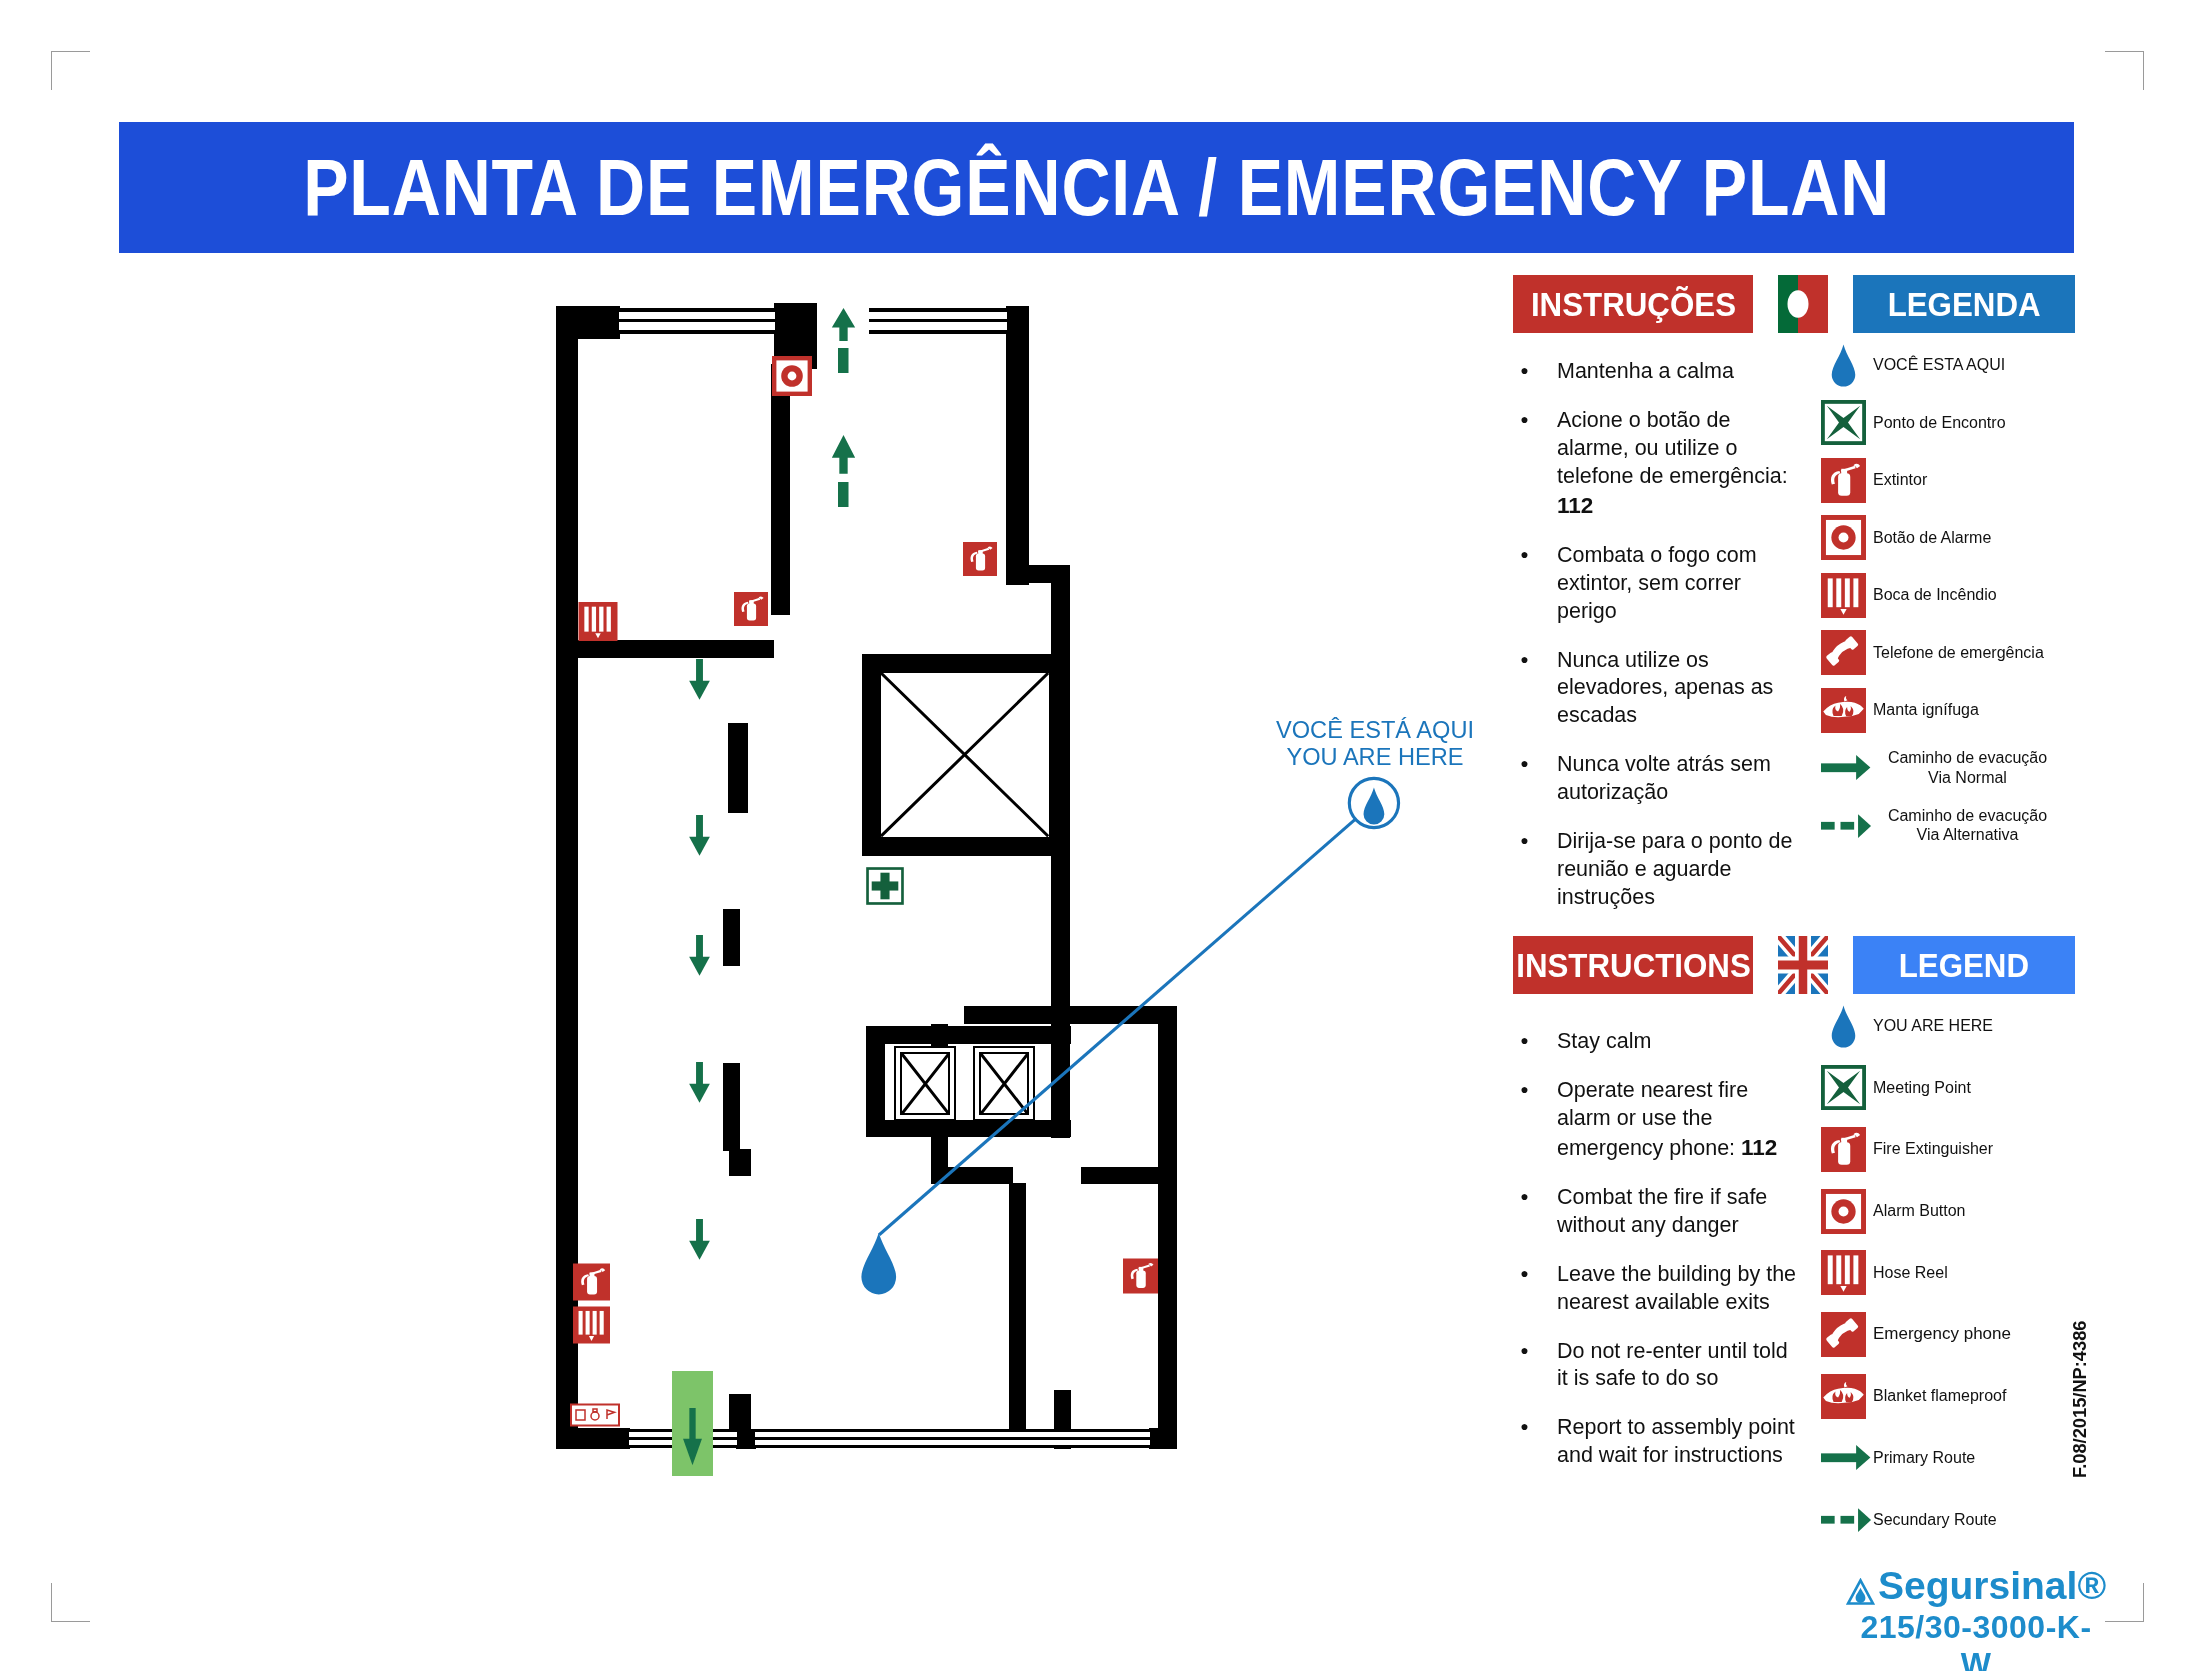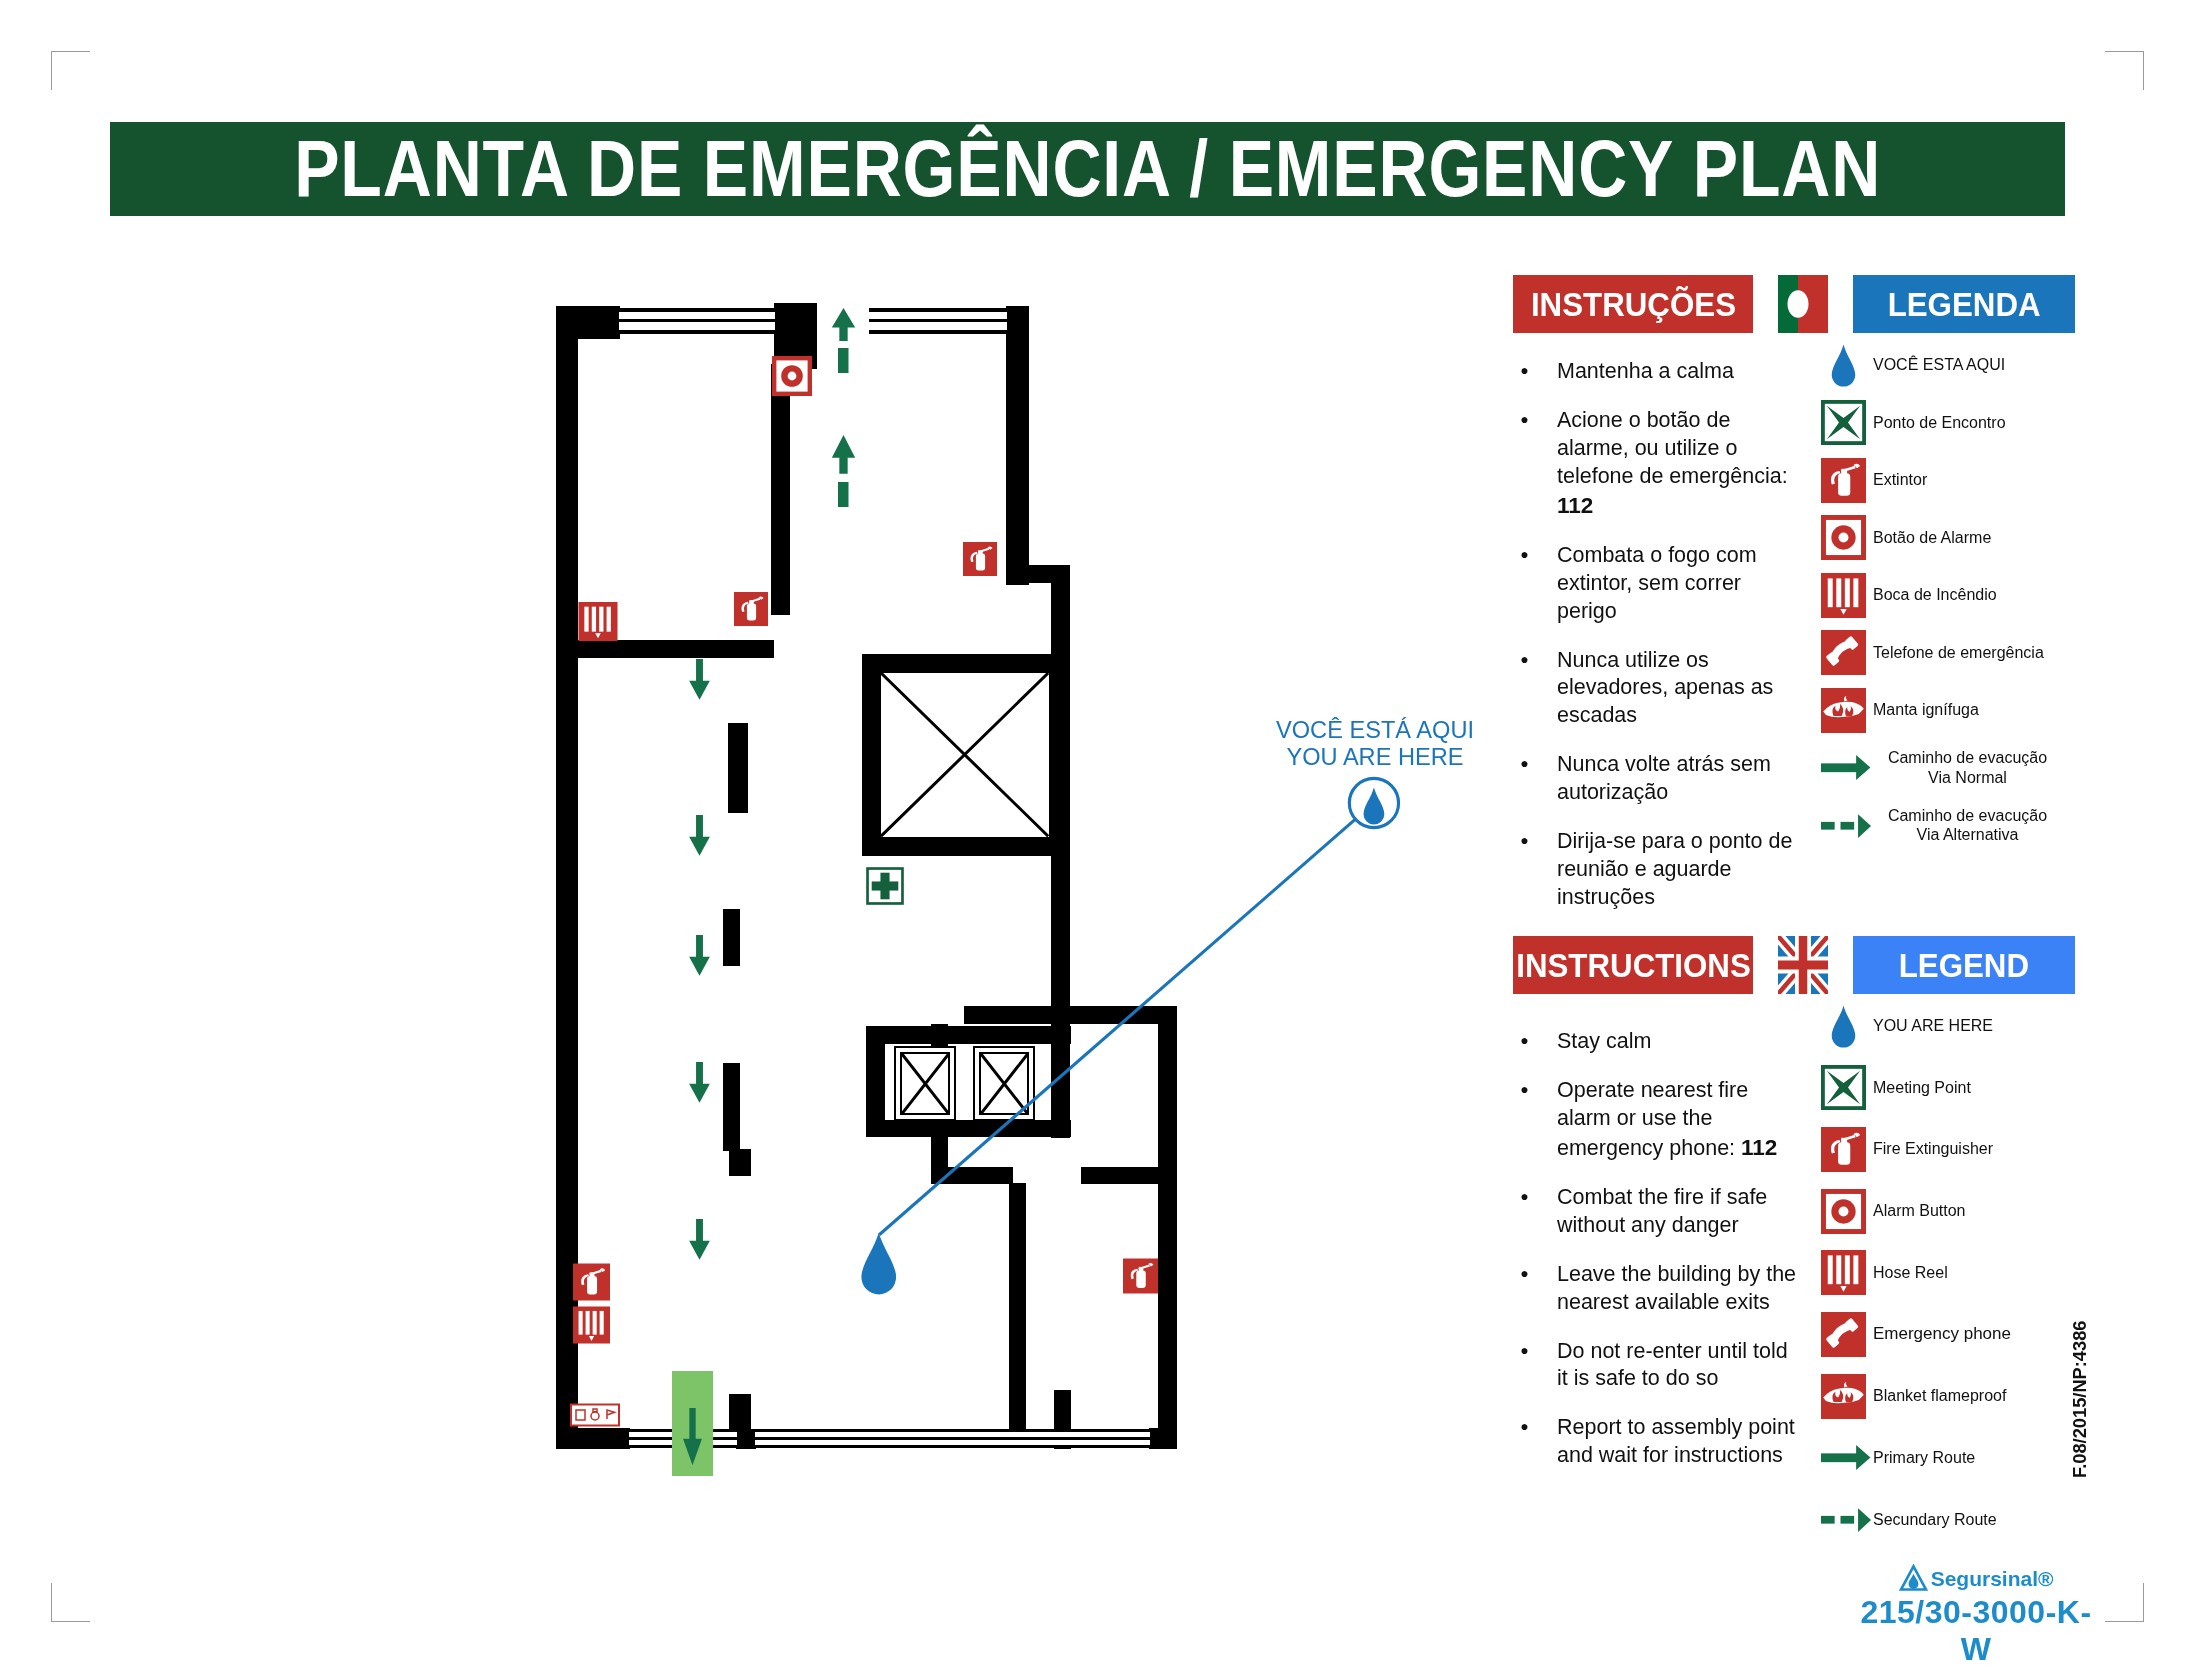--- a/index.html
+++ b/index.html
@@ -1,20 +1,20 @@
 <!DOCTYPE html>
 <html style="font-size:8.4px"><head>
 <meta charset="utf-8">
 <style>
   html,body{margin:0;padding:0;background:#e8e8e8;}
   #sheet{position:relative;width:2194px;height:1672px;background:#fff;overflow:hidden;
          font-family:"Liberation Sans", sans-serif;color:#111;}
   
-  #banner{position:absolute;left:110px;top:122px;width:1955px;height:94px;
-          background:#14532d;display:flex;align-items:center;justify-content:center;}
+  #banner{position:absolute;left:119px;top:122px;width:1955px;height:131px;
+          background:#1d4ed8;display:flex;align-items:center;justify-content:center;}
   #banner .t{color:#fff;font-weight:bold;font-size:79px;letter-spacing:1px;
              transform:scaleX(.86);white-space:nowrap;}
   
   .crop{position:absolute;border-color:#9a9a9a !important;}
   
   .wall{position:absolute;background:#000;}
   .band-h{position:absolute;background:linear-gradient(#000 0 3.7px,#fff 3.7px 11px,#000 11px 14px,#fff 14px 22.5px,#000 22.5px 26px);}
   .band-b{position:absolute;background:linear-gradient(#000 0 3.1px,#fff 3.1px 7.9px,#000 7.9px 11px,#fff 11px 15.7px,#000 15.7px 19px);}
   .lift{position:absolute;background:#fff;border:2.6px solid #000;}
   .lift .inner{position:absolute;inset:3.7px;border:2.1px solid #000;}
@@ -51,21 +51,21 @@
   .pt-pitch .lrow{margin-bottom:11.5px;}
   .en-pitch .lrow{margin-bottom:15.7px;}
   .licon{flex:0 0 52px;width:52px;height:46px;display:flex;align-items:center;}
   .licon svg{width:45px;height:45px;display:block;}
   .licon.arrow svg{width:73px;height:31px;}
   .llabel{font-size:16px;white-space:nowrap;}
   .llabel.two{white-space:normal;text-align:center;width:189px;line-height:1.2;}
   .llabel.small{font-size:17px;}
   
   #brand{position:absolute;left:1858px;top:1564px;width:236px;text-align:center;color:#1d8ccb;}
-  #brand .l1{display:flex;align-items:center;justify-content:center;gap:3.1px;font-size:21px;font-weight:600;}
+  #brand .l1{display:flex;align-items:center;justify-content:center;gap:3.1px;font-size:39px;font-weight:600;}
   #brand .l1 svg{width:29px;height:29px;}
   #brand .l2{font-size:32px;font-weight:bold;letter-spacing:0.5px;margin-top:1px;}
   #docref{position:absolute;left:2069px;top:1326px;height:152px;writing-mode:vertical-rl;
           transform:rotate(180deg);font-size:18.3px;font-weight:bold;white-space:nowrap;}
 </style>
 </head>
 <body>
 
 <div id="sheet">
 

